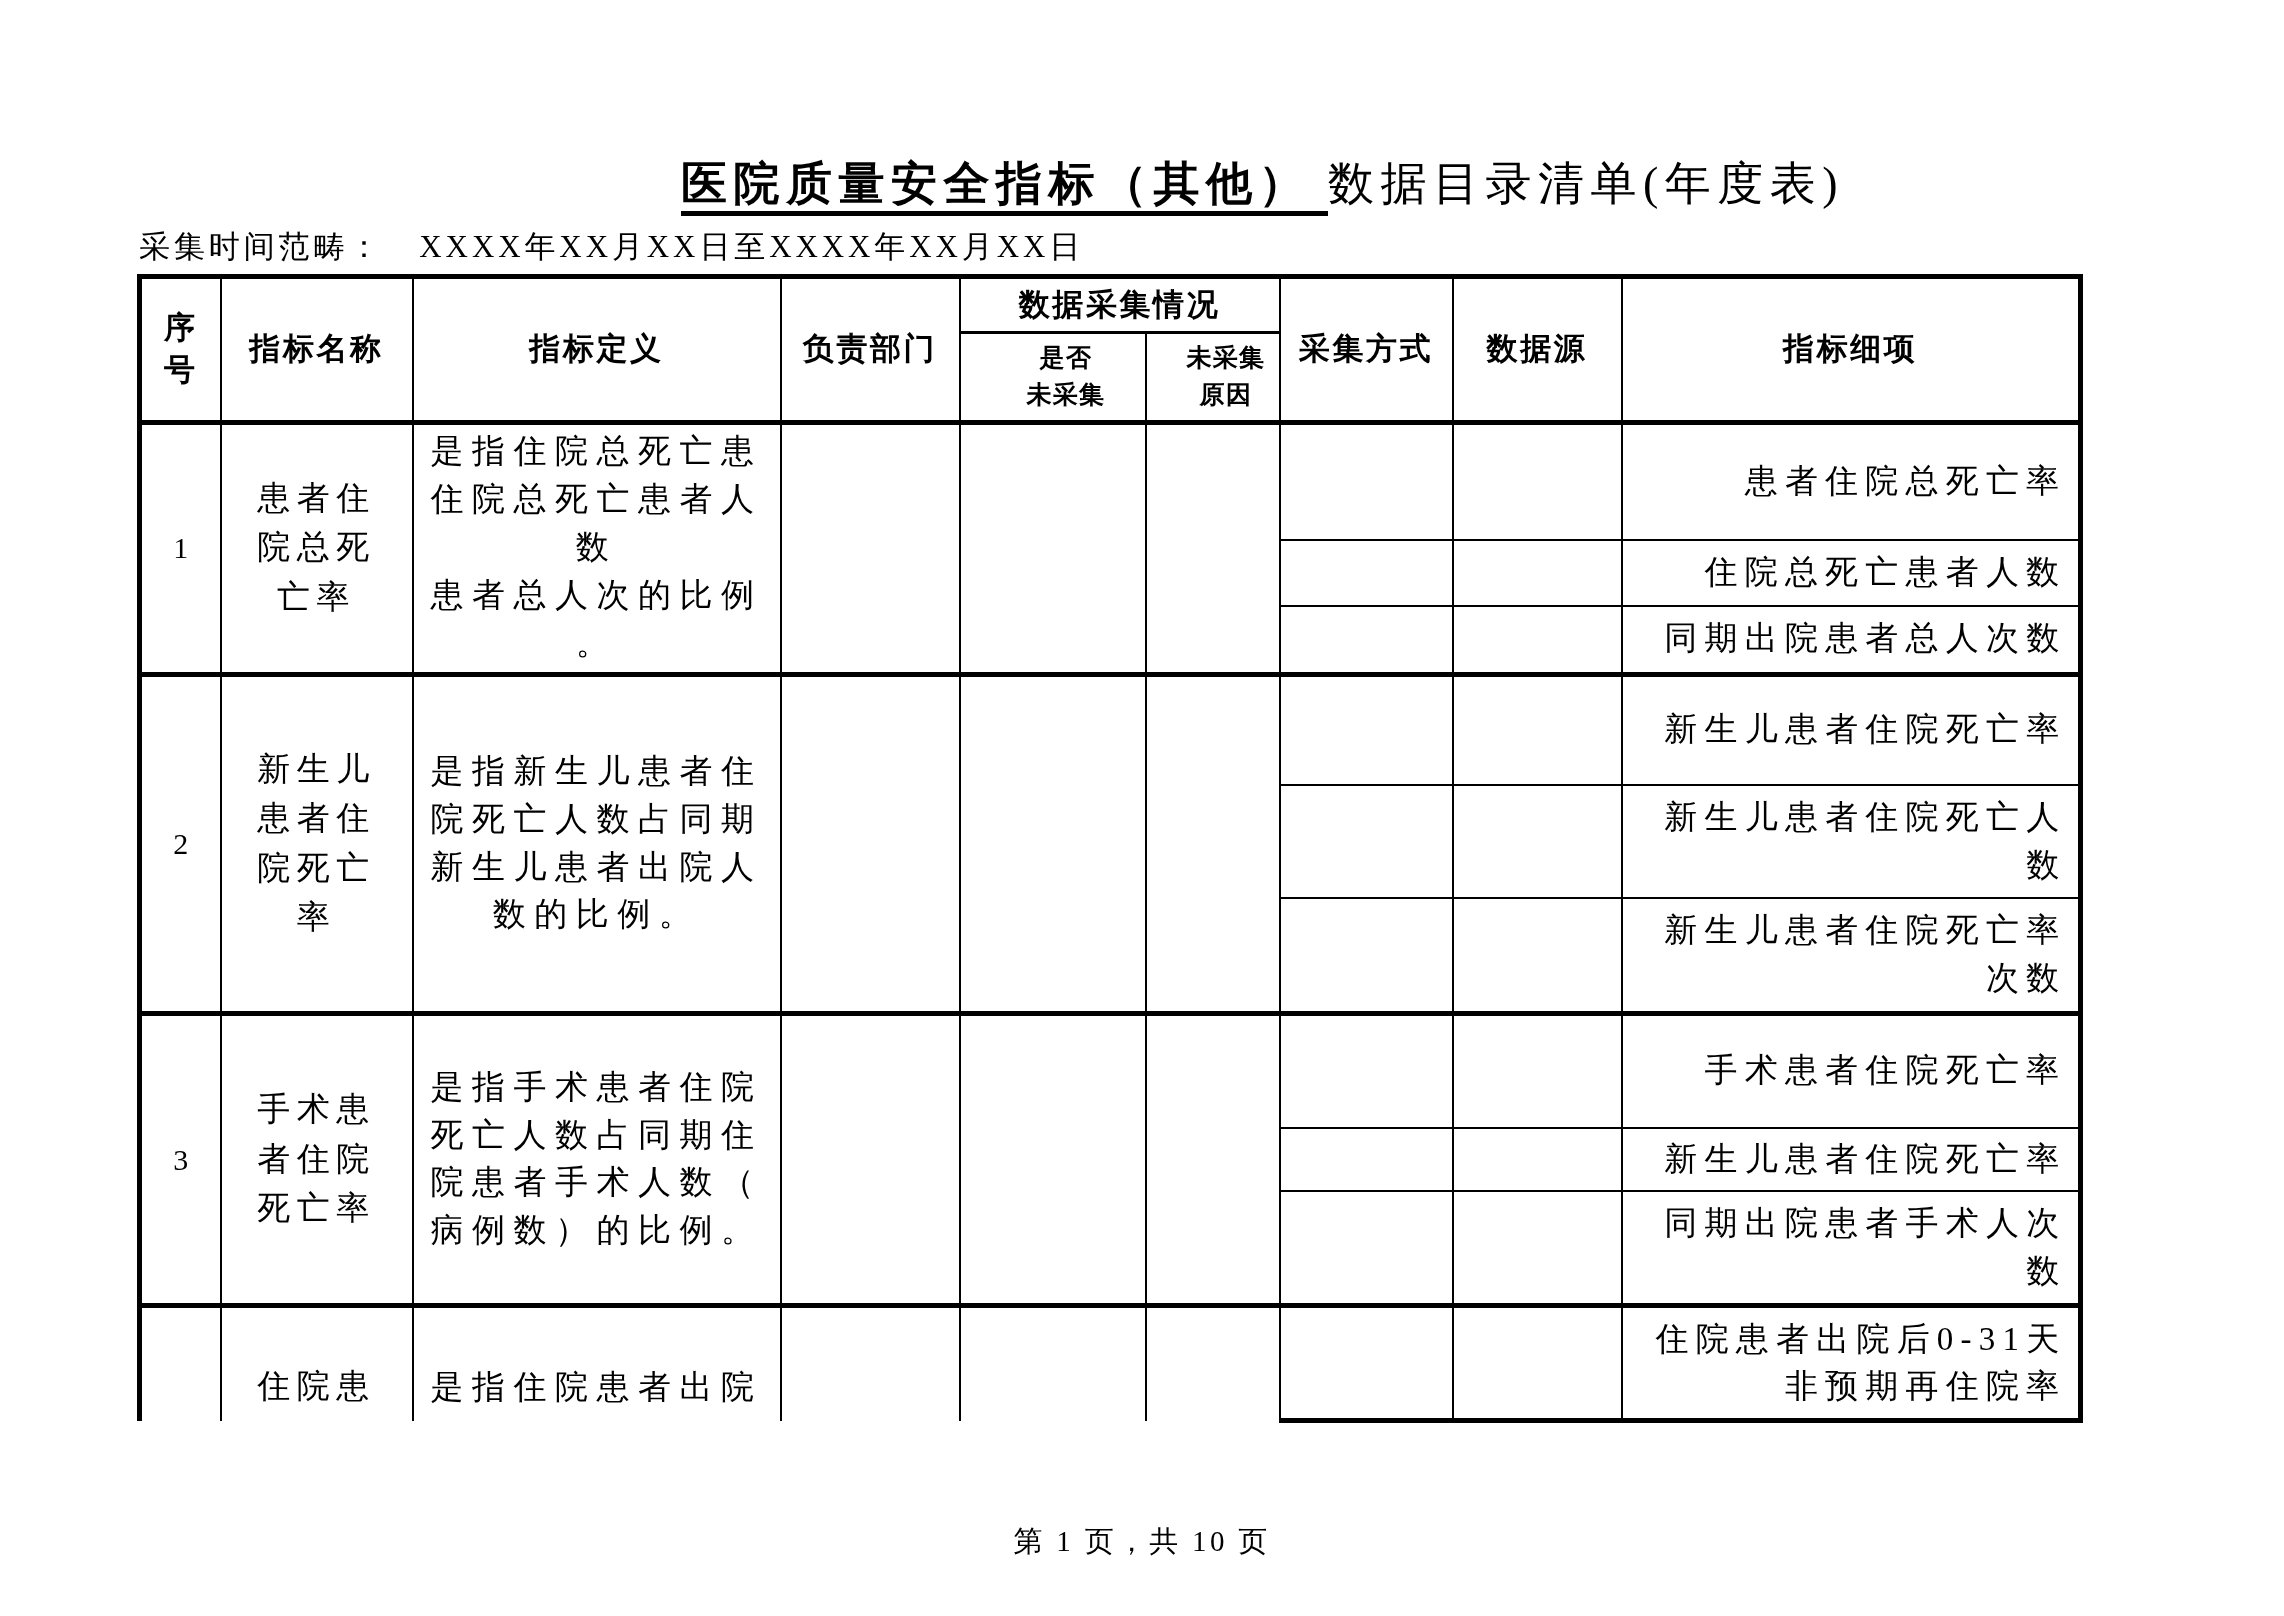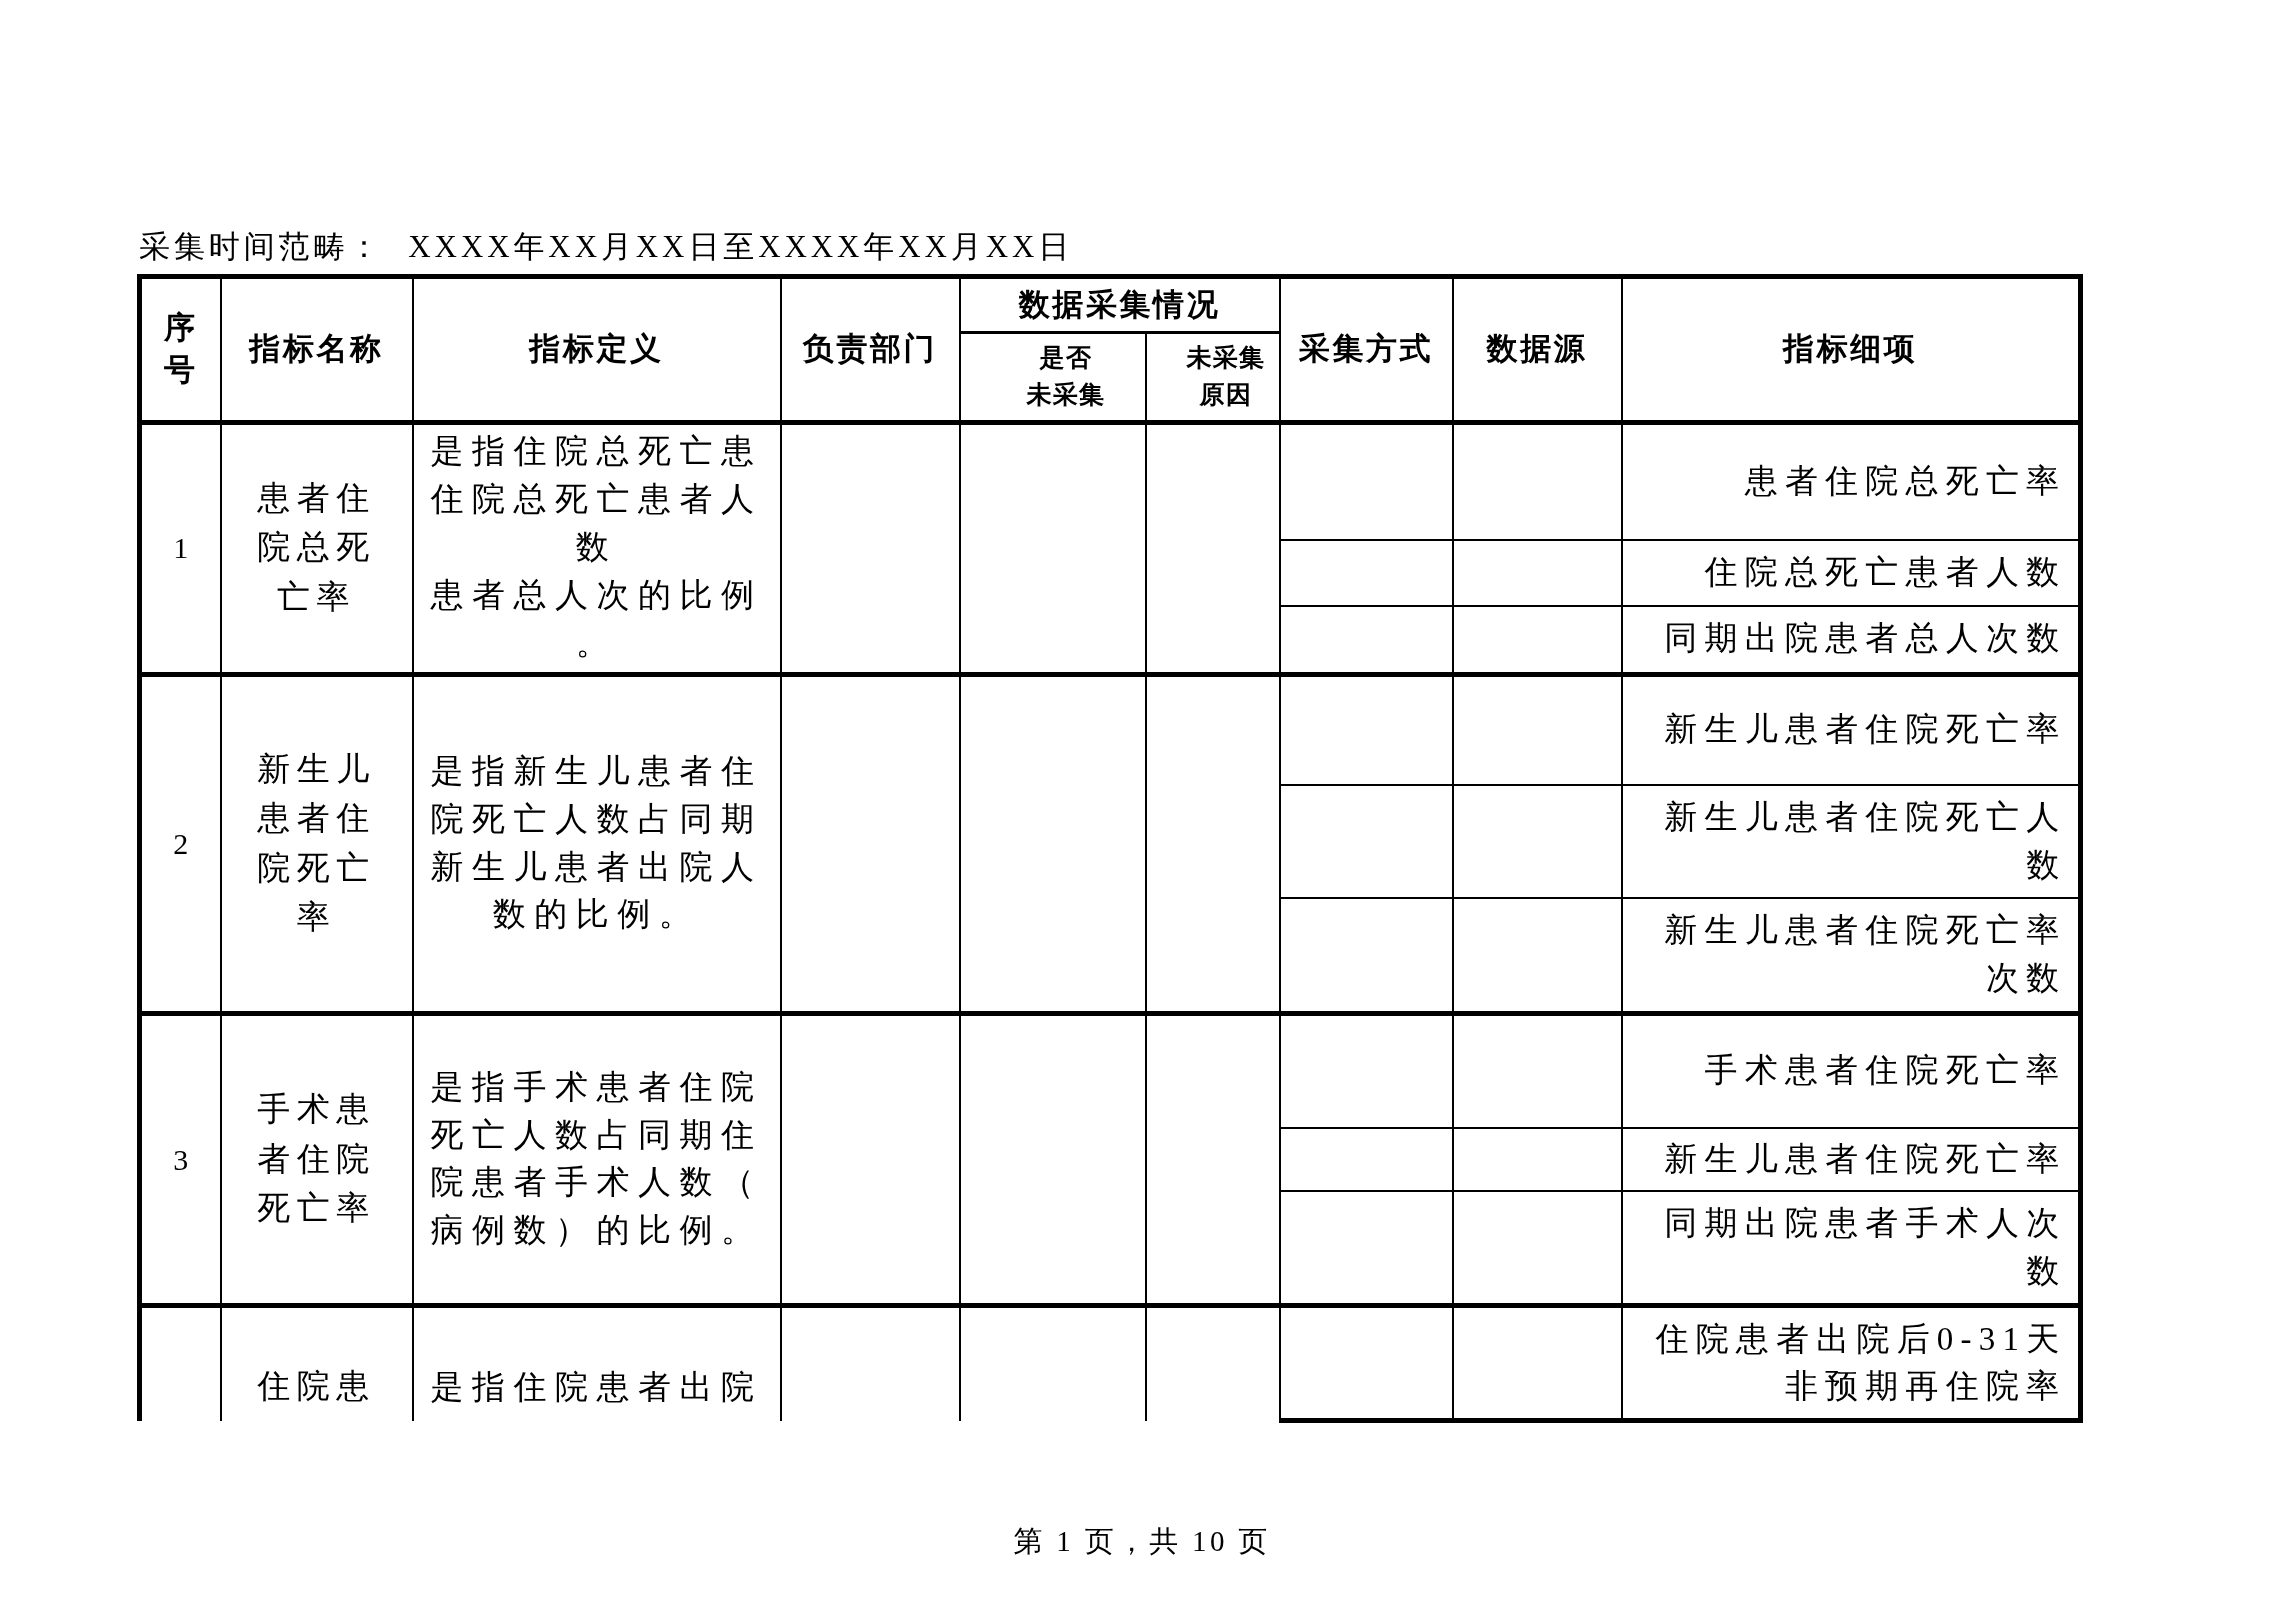--- a/index.html
+++ b/index.html
@@ -8,21 +8,21 @@
     font-family:"Liberation Serif","DejaVu Serif",serif;color:#000;
     overflow:hidden;
   }
   
   .title{position:absolute;top:155px;left:681px;font-size:46px;line-height:1.25;
          letter-spacing:6.5px;white-space:nowrap;}
   .title .t1{font-weight:bold;border-bottom:5.9px solid #000;padding-bottom:2px;padding-right:17px;}
   .title .t2{font-weight:normal;}
   
   .meta{position:absolute;top:226px;left:139px;font-size:31px;letter-spacing:3.9px;white-space:nowrap;}
-  .meta .meta-val{margin-left:25px;}
+  .meta .meta-val{margin-left:36px;}
   
   table.grid{position:absolute;top:274px;left:137px;width:1941px;
              border-collapse:collapse;table-layout:fixed;}
   .grid th,.grid td{border:2.6px solid #000;padding:3.9px 5.2px;vertical-align:middle;
                     text-align:center;overflow:hidden;}
   .grid th{font-size:31px;font-weight:bold;letter-spacing:2.6px;line-height:1.35;}
   .grid thead th{border-bottom-width:5.2px;}
   .grid .toprow th{border-top-width:5.2px;}
   .grid th.collection{height:44px;border-bottom-width:3.3px;margin-left:24px;}
   .grid th.sub{font-size:25px;height:78px;letter-spacing:1.3px;line-height:1.45;padding-left:32px;}
@@ -40,20 +40,21 @@
   .vbot{vertical-align:bottom !important;padding-bottom:9px !important;}
   
   .footer{position:absolute;top:1522px;left:0;width:100%;text-align:center;
           font-size:29px;letter-spacing:3.3px;}
 </style>
 </head>
 <body>
 
 <div class="page">
 
+  <div class="title"><span class="t1">医院质量安全指标（其他）</span><span class="t2">数据目录清单(年度表)</span></div>
 
   <div class="meta">
     <span>采集时间范畴：</span><span class="meta-val">XXXX年XX月XX日至XXXX年XX月XX日</span>
   </div>
 
   <table class="grid">
     <colgroup>
       <col style="width:81px">
         <col style="width:192px">
         <col style="width:368px">

